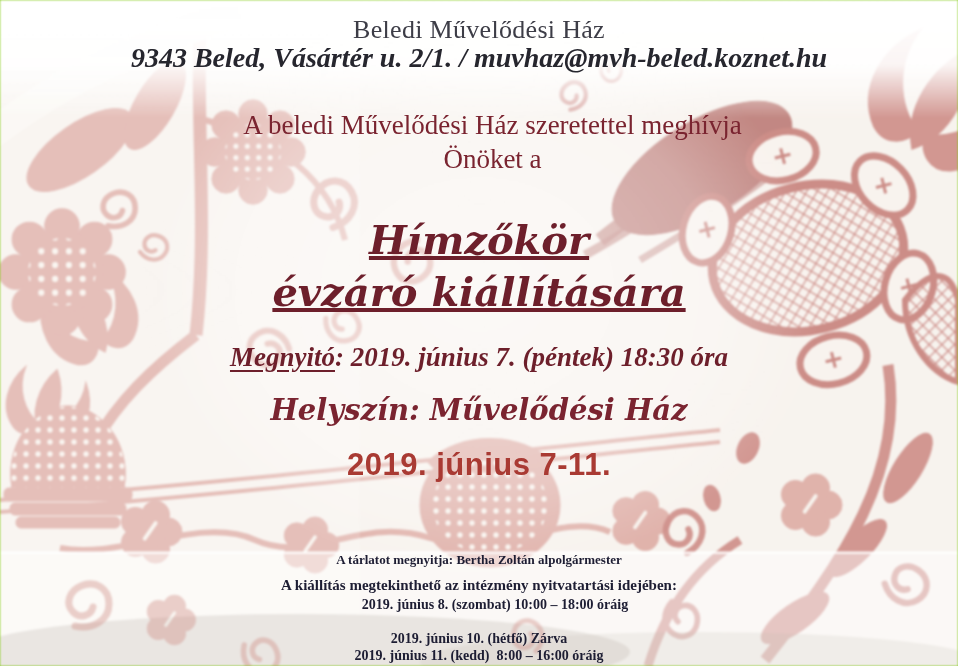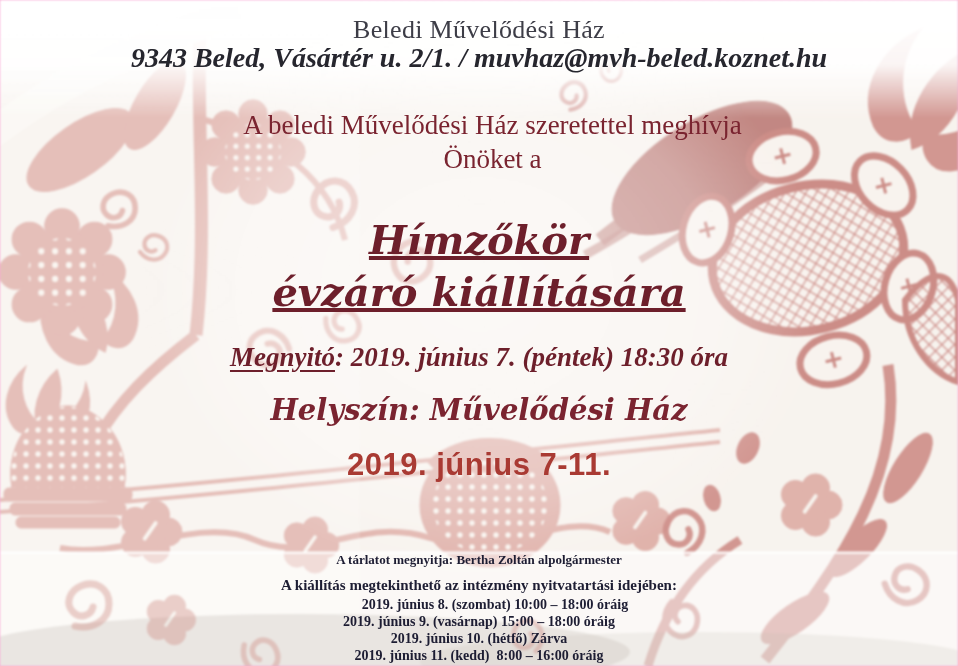--- a/index.html
+++ b/index.html
@@ -1,18 +1,18 @@
 <!DOCTYPE html>
 <html><head>
 <meta charset="utf-8">
 <style>
   html,body{margin:0;padding:0;background:#e9e5e1;}
   .flyer{
     position:relative;width:958px;height:666px;overflow:hidden;
-    background:#f9a8d4;
+    background:#84cc16;
     font-family:"Liberation Serif","DejaVu Serif",serif;
   }
   .bg{position:absolute;top:0;left:0;width:958px;height:666px;filter:blur(1.1px);}
   .txt{position:absolute;left:0;right:0;text-align:center;white-space:pre-wrap;}
   .org-title{top:15px;font-size:26px;color:#3d3d47;letter-spacing:.3px;}
   .org-address{top:42px;font-size:28px;font-weight:bold;font-style:italic;color:#26262e;}
   .invite{font-size:27px;color:#7a2430;padding-left:27px;}
   .invite-1{top:110px;}
   .invite-2{top:144px;}
   .event-title{font-size:40px;font-weight:bold;font-style:italic;color:#6d1f2b;font-family:"DejaVu Serif","Liberation Serif",serif;text-decoration:underline;}
@@ -196,17 +196,16 @@
 
   <div class="txt opening"><span class="label">Megnyitó</span><span>: 2019. június 7. (péntek) 18:30 óra</span></div>
 
   <div class="txt venue">Helyszín: Művelődési Ház</div>
 
   <div class="txt date-range">2019. június 7-11.</div>
 
   <div class="txt footer-line f-1">A tárlatot megnyitja: Bertha Zoltán alpolgármester</div>
   <div class="txt footer-line f-2">A kiállítás megtekinthető az intézmény nyitvatartási idejében:</div>
   <div class="txt footer-line s-0">2019. június 8. (szombat) 10:00 – 18:00 óráig</div>
-  <div class="txt footer-line s-1">2019. június 9. (vasárnap) 15:00 – 18:00 óráig</div>
   <div class="txt footer-line s-2">2019. június 10. (hétfő) Zárva</div>
   <div class="txt footer-line s-3">2019. június 11. (kedd)  8:00 – 16:00 óráig</div>
 
 </div>
 
 </body></html>

